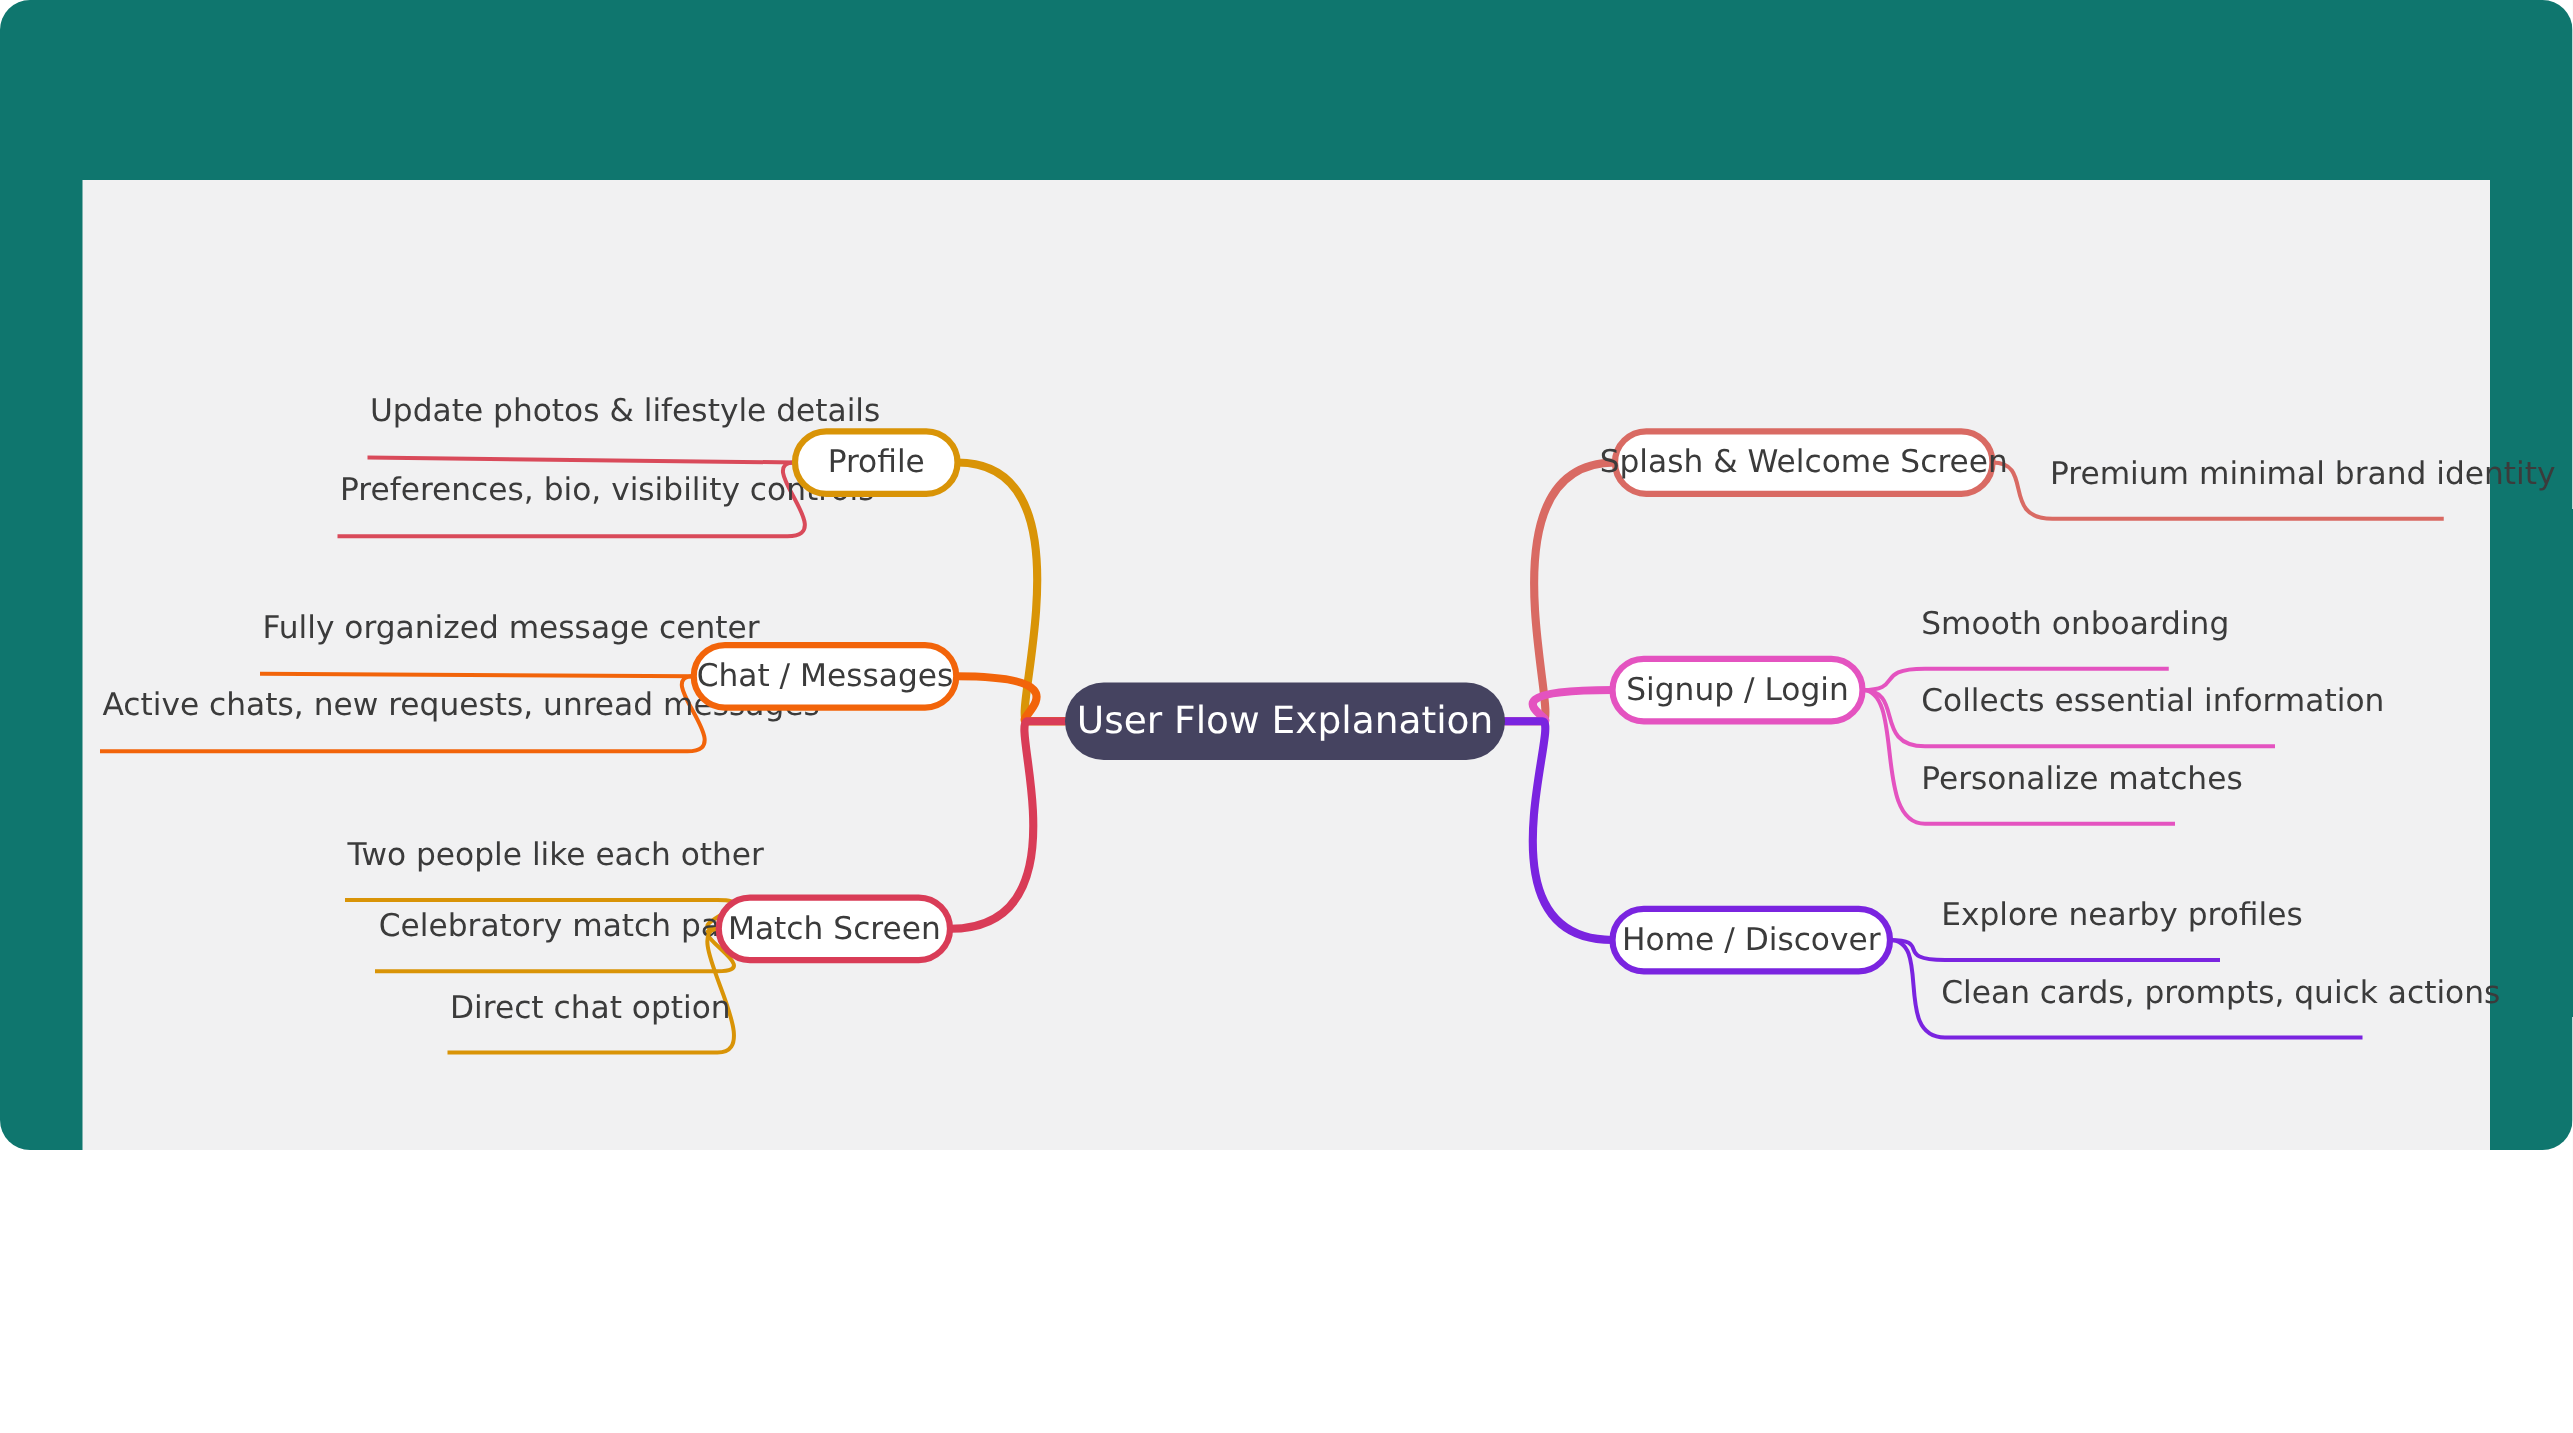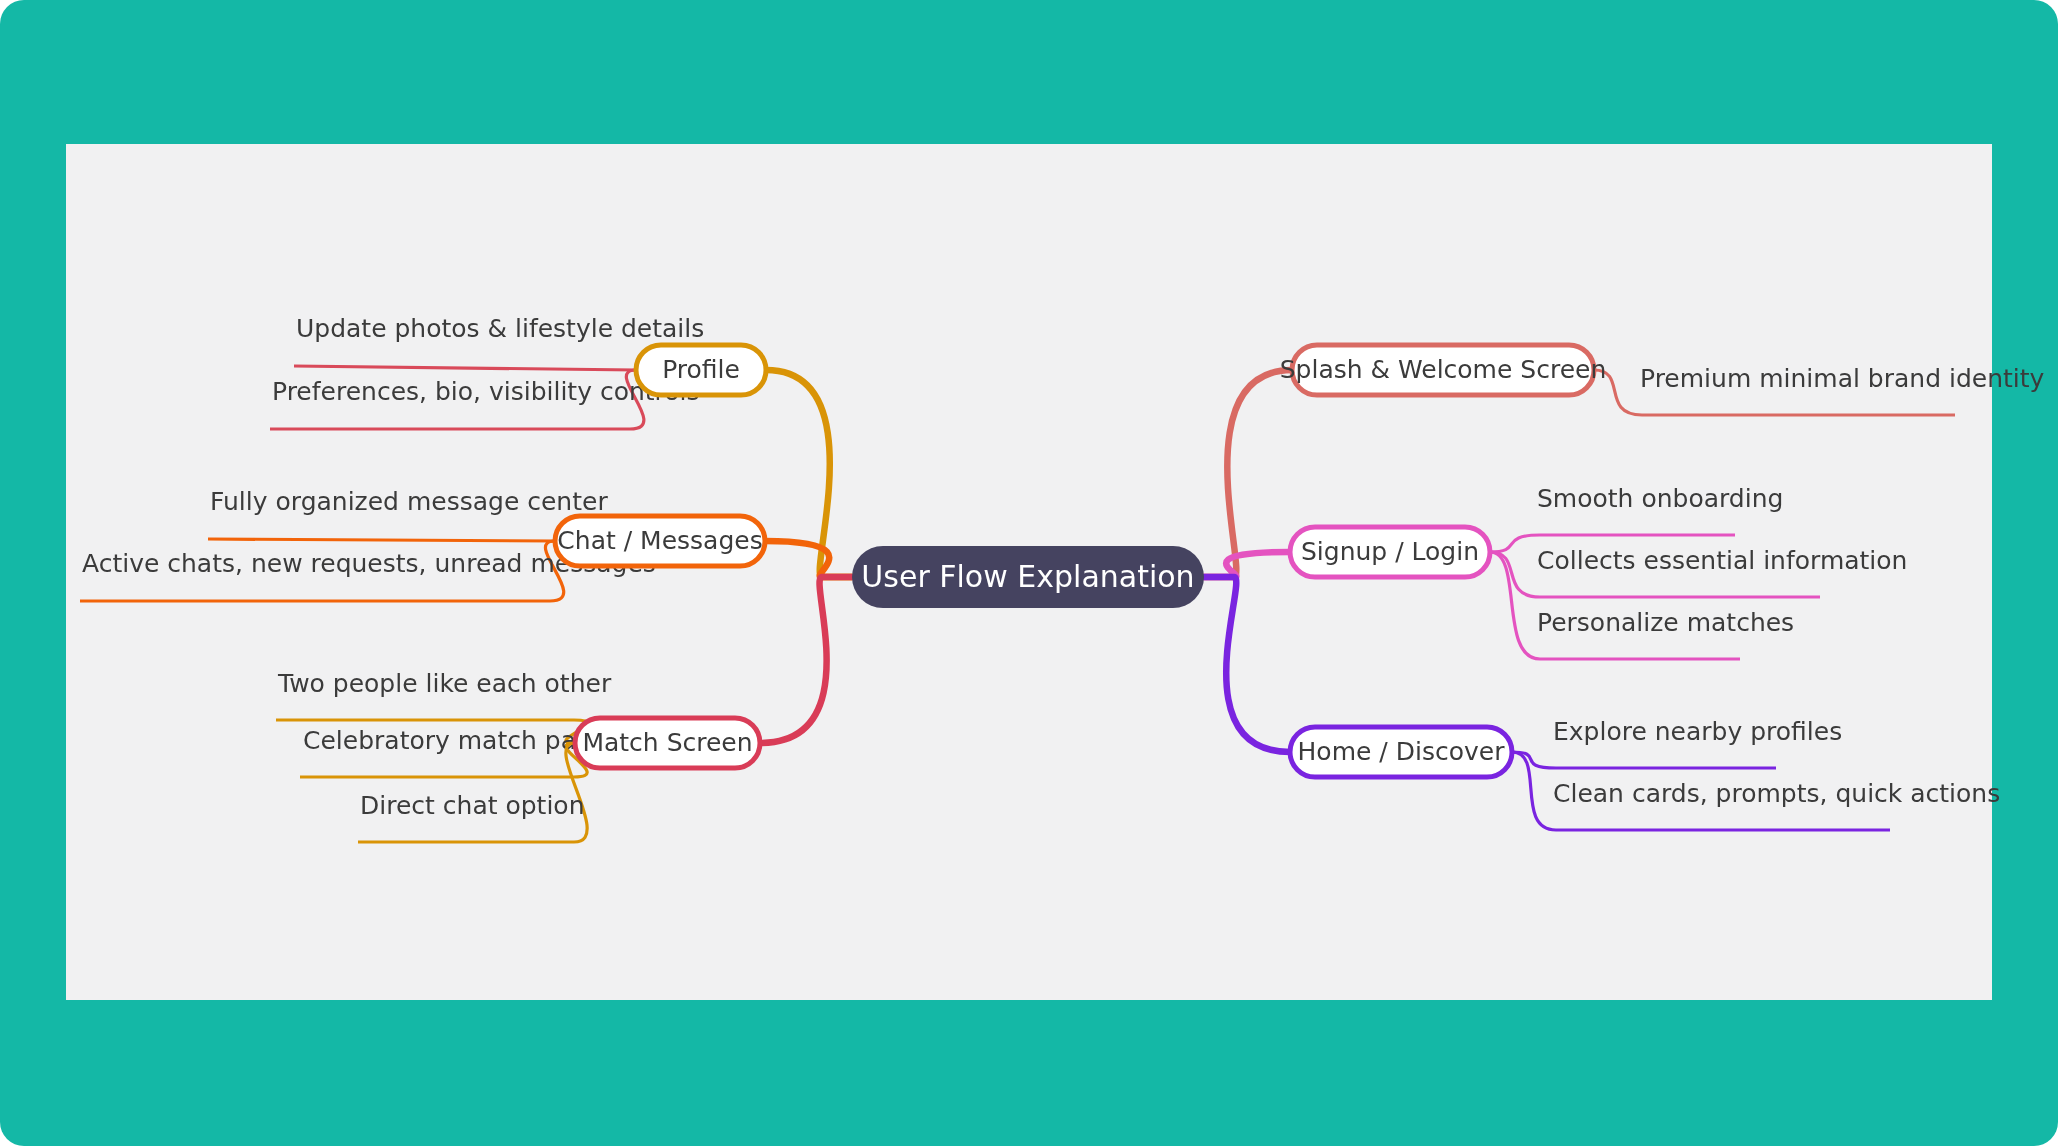--- a/index.html
+++ b/index.html
@@ -9,22 +9,22 @@
   }
   body {
     width: 2058px;
     height: 1146px;
     overflow: hidden;
     font-family: "DejaVu Sans", sans-serif;
   }
   #canvas {
     position: relative;
     width: 2058px;
-    height: 1146px;
-    background: #14b8a6;
+    height: 920px;
+    background: #0f766e;
     border-radius: 24px;
     overflow: hidden;
   }
   #panel {
     position: absolute;
     left: 66px;
     top: 144px;
     width: 1926px;
     height: 856px;
     background: #f1f1f2;

